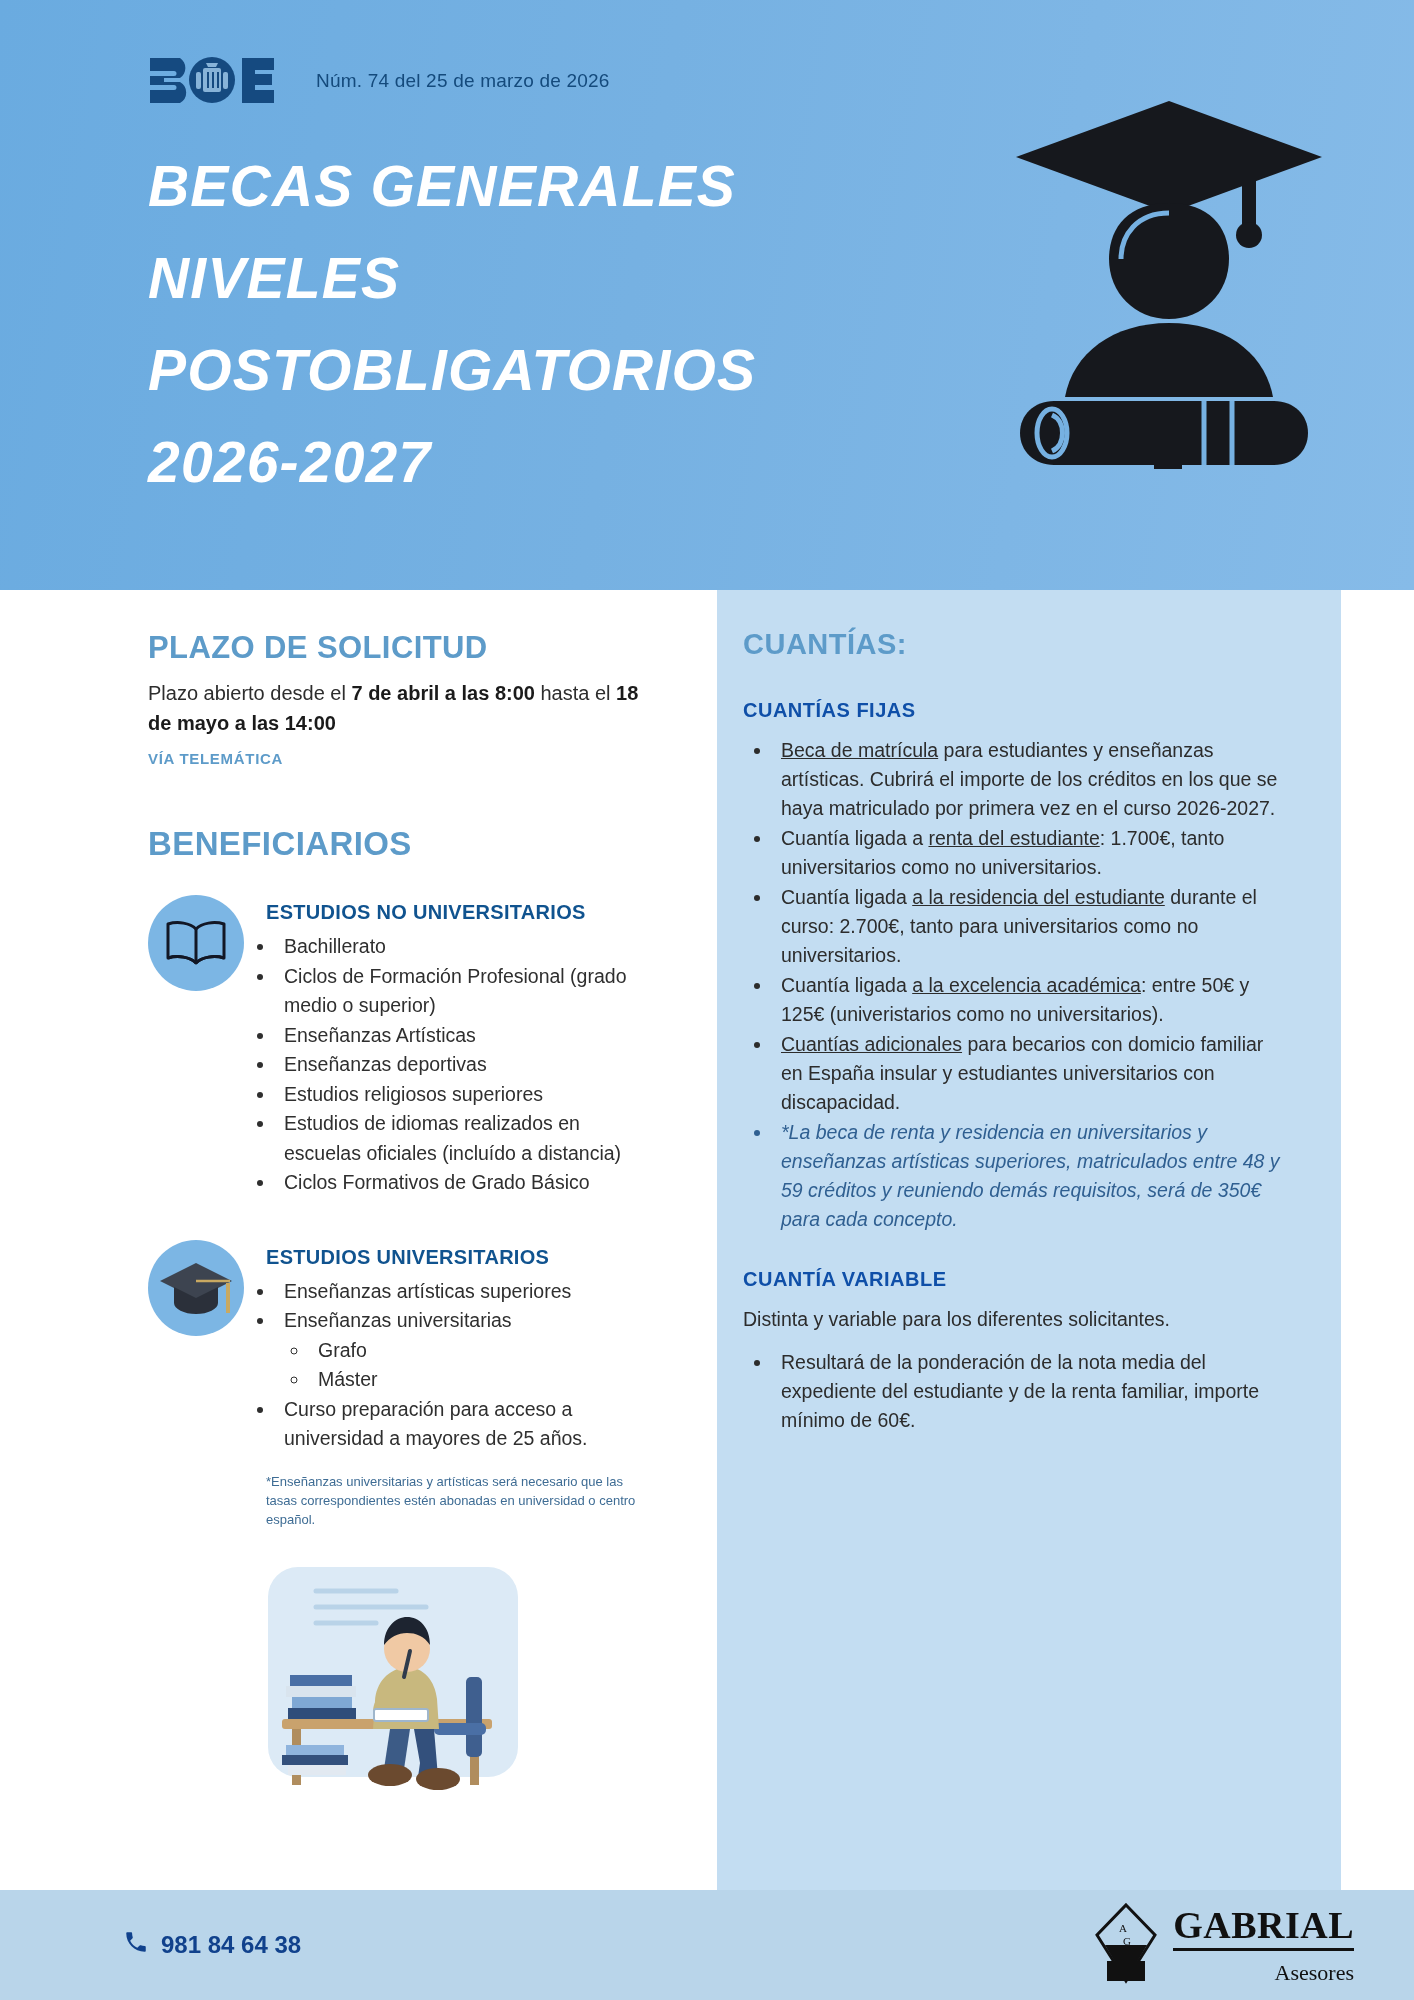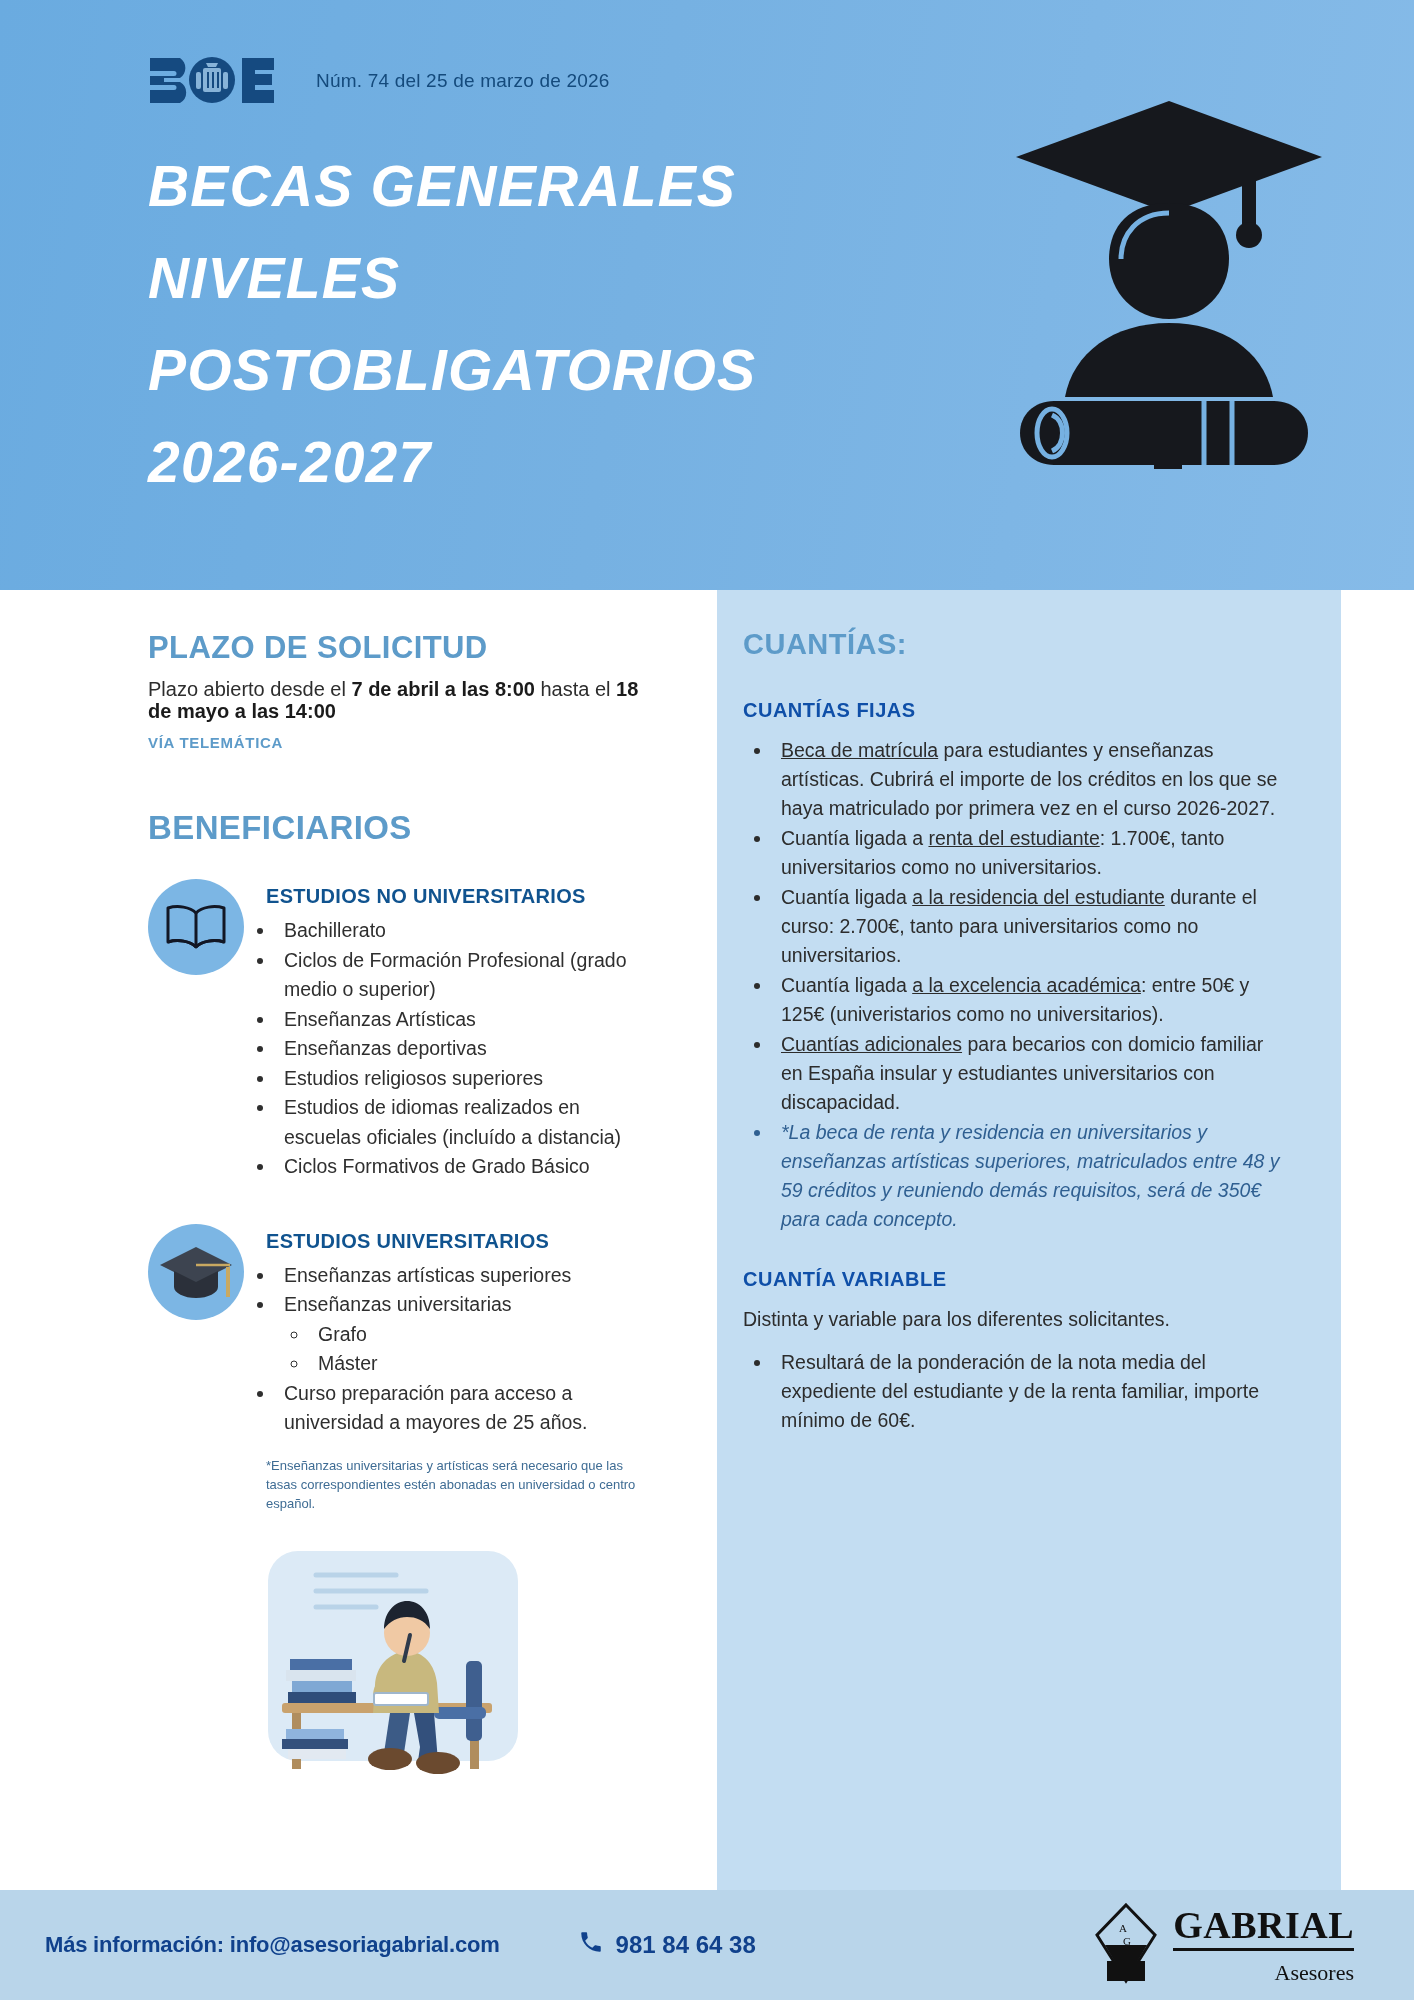--- a/index.html
+++ b/index.html
@@ -105,21 +105,21 @@
     color: #5d9bc9;
     font-size: 31px;
     font-weight: bold;
     letter-spacing: 0.4px;
     margin-bottom: 12px;
     font-family: "Liberation Sans", sans-serif;
   }
 
   .plazo-text {
     font-size: 20px;
-    line-height: 22px;
+    line-height: 30px;
     color: #2d2d2d;
   }
   .plazo-text b { font-weight: bold; color: #1b1b1b; }
 
   .via {
     margin-top: 12px;
     font-size: 15px;
     font-weight: bold;
     color: #5d9bc9;
     letter-spacing: 0.7px;
@@ -511,21 +511,20 @@
       <div class="h-variable">CUANTÍA VARIABLE</div>
       <div class="var-text">Distinta y variable para los diferentes solicitantes.</div>
 
       <ul class="rlist">
         <li>Resultará de la ponderación de la nota media del expediente del estudiante y de la renta familiar, importe mínimo de 60€.</li>
       </ul>
     </div>
   </div>
 
   <div class="footer">
-    <div class="footer-mail">Más información: info@asesoriagabrial.com</div>
 
     <div class="footer-phone">
       <span>
         <svg width="26" height="26" viewBox="0 0 24 24" xmlns="http://www.w3.org/2000/svg" fill="#10418c">
           <path d="M6.6 10.8c1.4 2.8 3.8 5.2 6.6 6.6l2.2-2.2c.3-.3.7-.4 1-.2 1.2.4 2.4.6 3.6.6.6 0 1 .4 1 1V20c0 .6-.4 1-1 1C10.6 21 3 13.4 3 4c0-.6.4-1 1-1h3.4c.6 0 1 .4 1 1 0 1.3.2 2.5.6 3.6.1.3 0 .7-.2 1l-2.2 2.2z"></path>
         </svg>
       </span>
       <span>981 84 64 38</span>
     </div>
 

